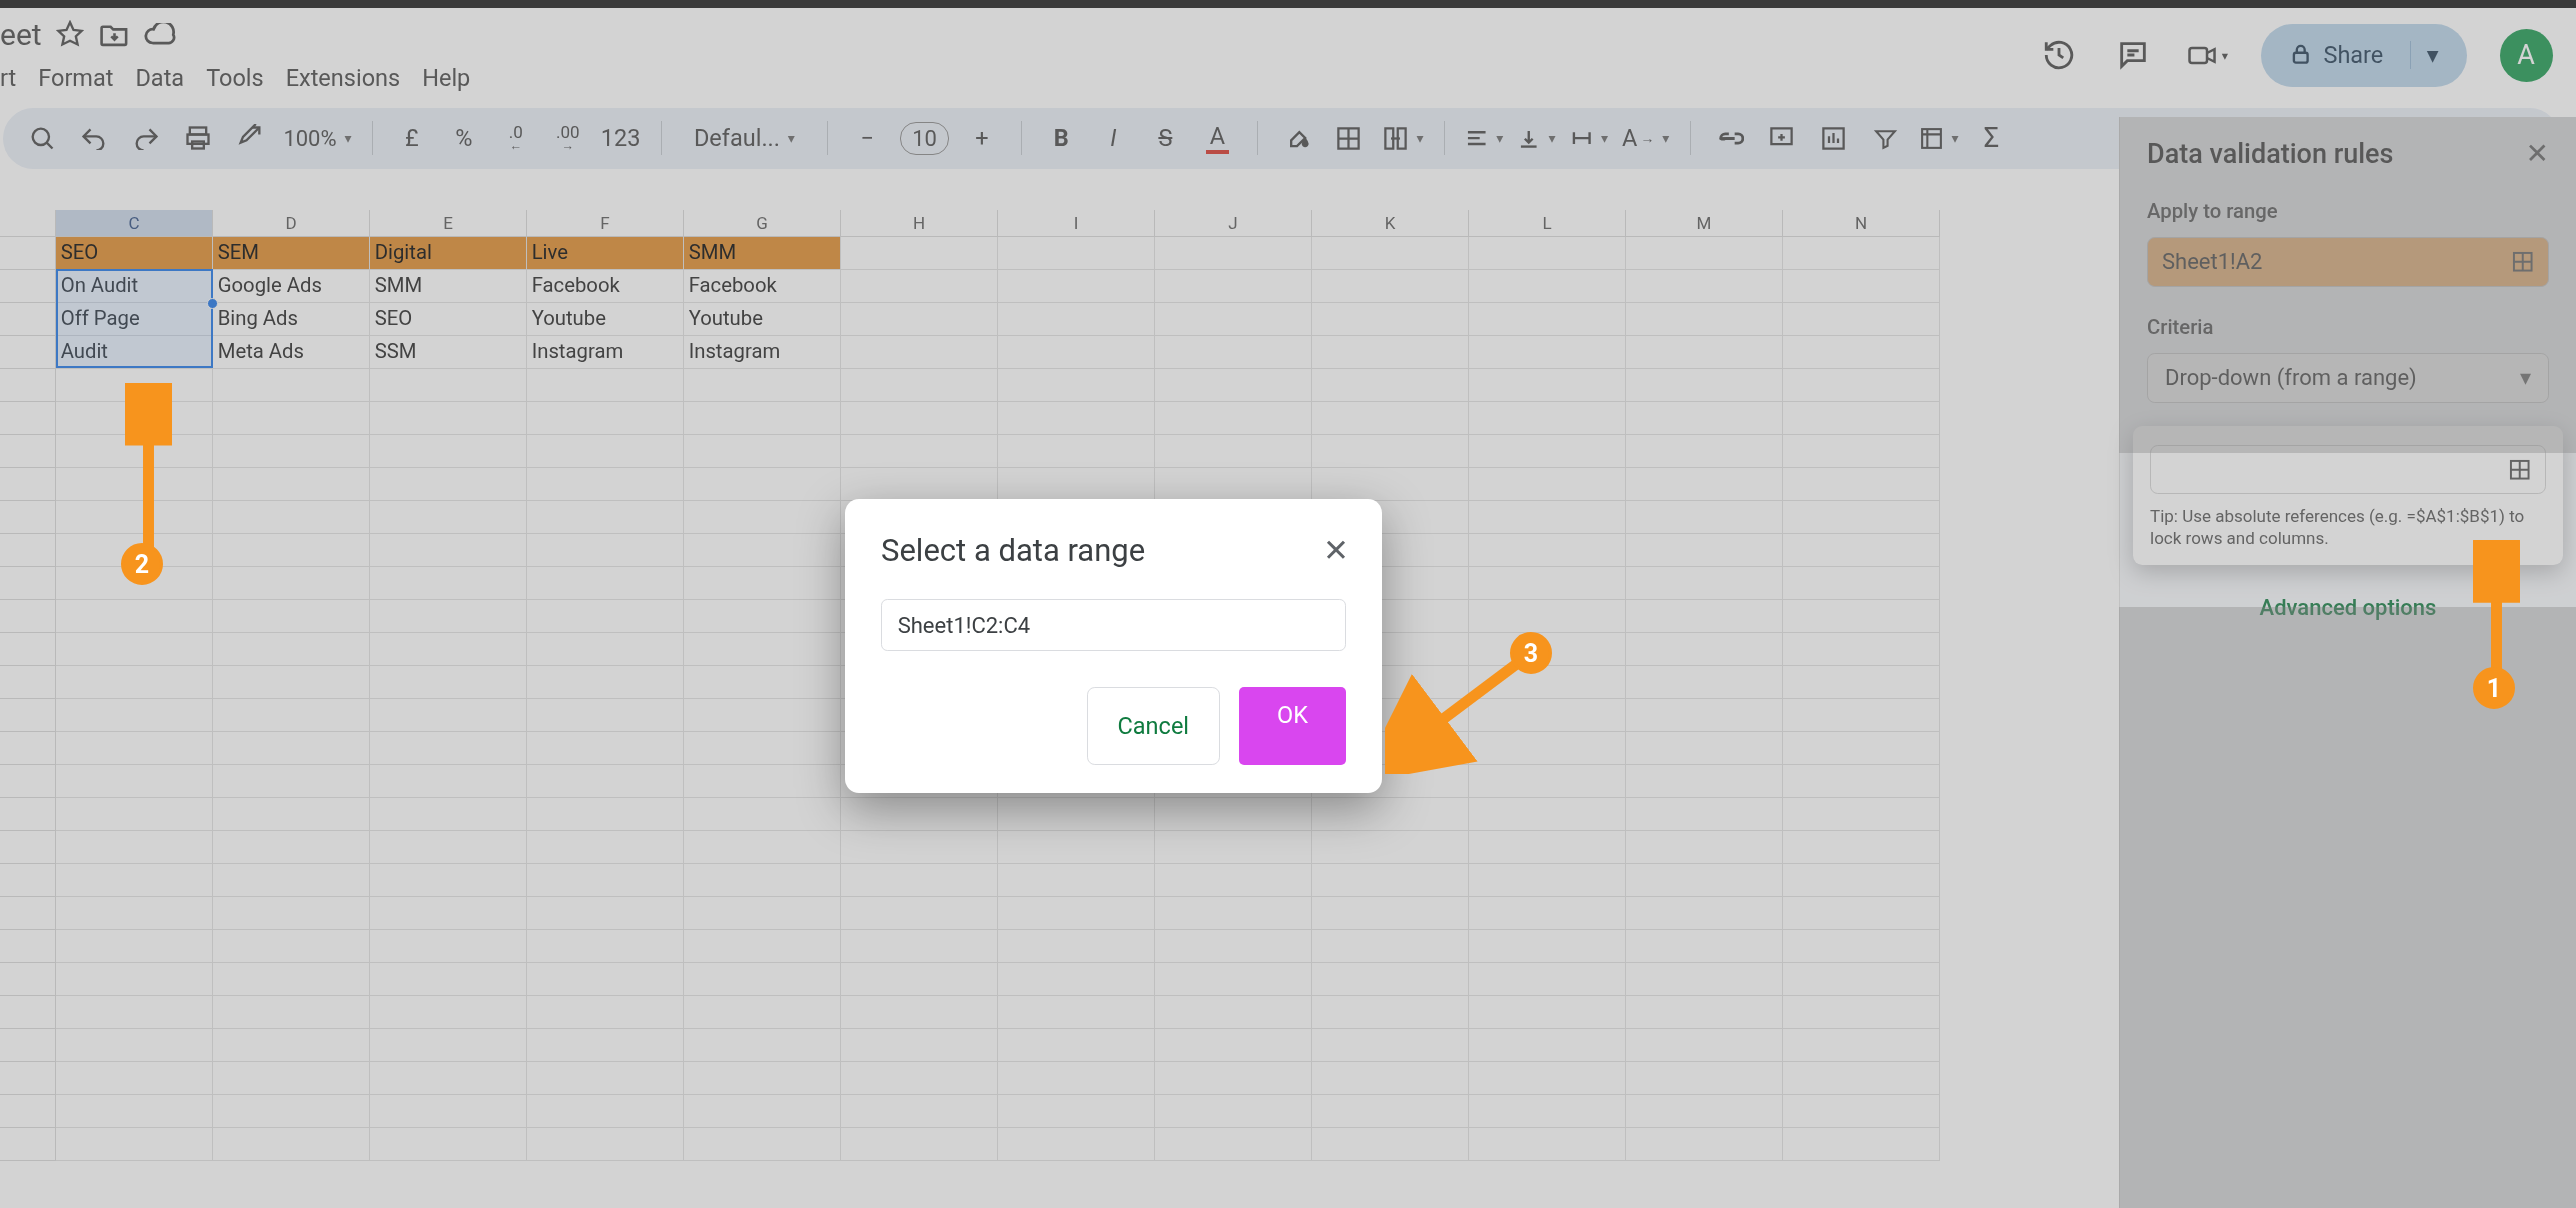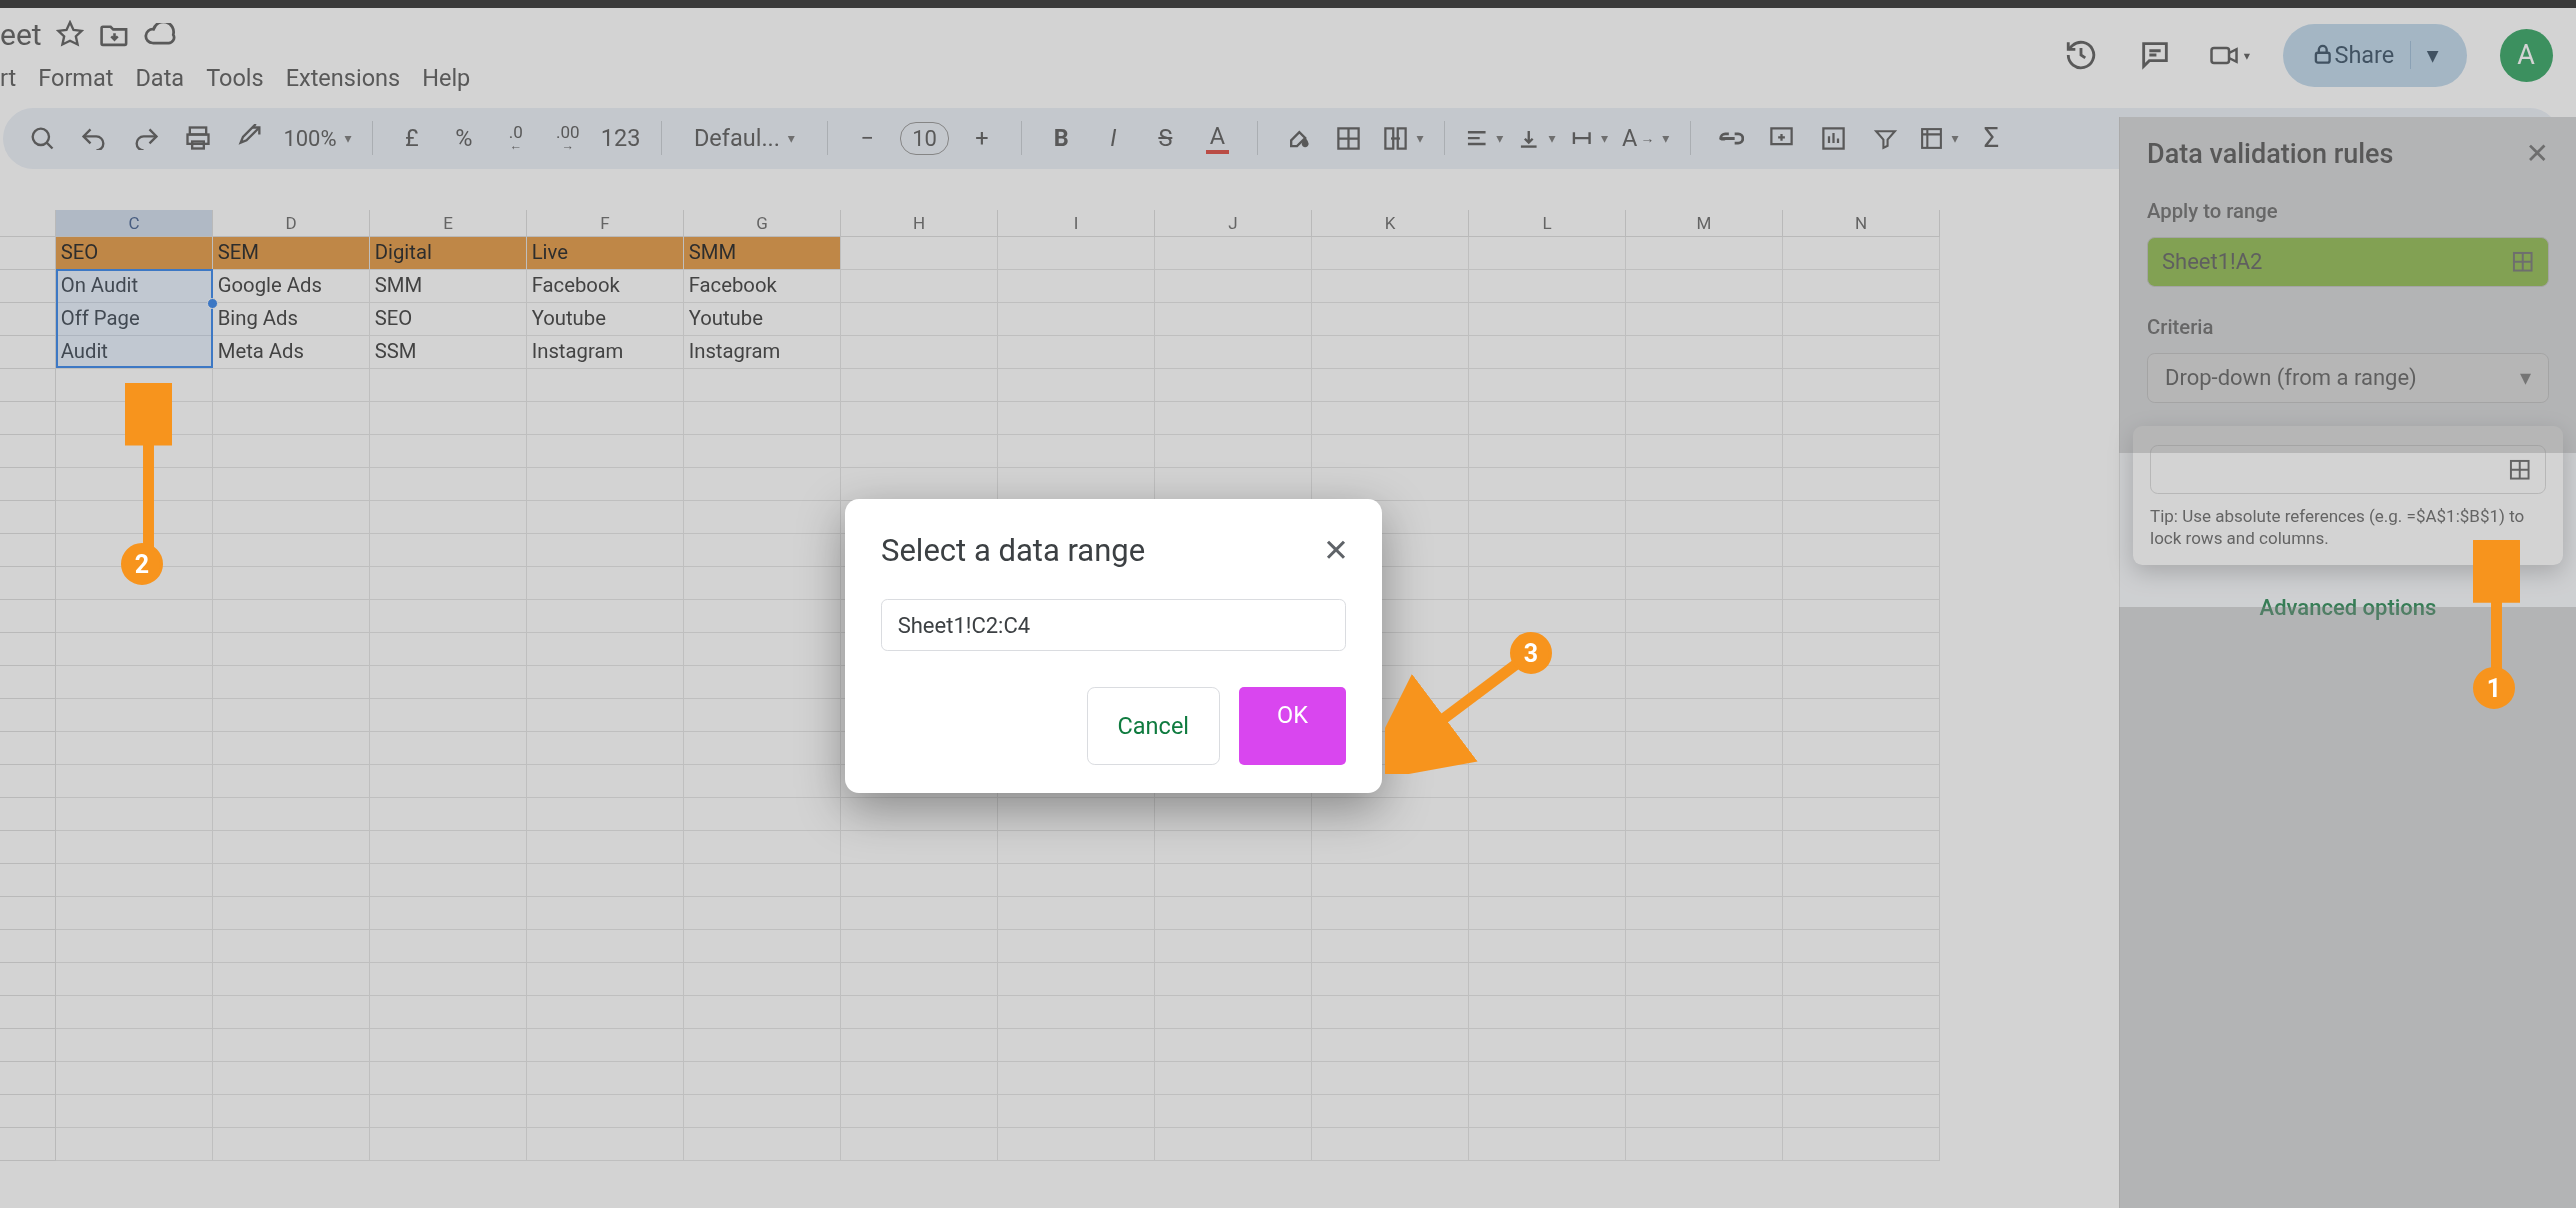--- a/index.html
+++ b/index.html
@@ -33,32 +33,32 @@
 .row { display: flex; height: 33px; }
 .rowhead { width: 56px; background: #fff; border-right: 0.8px solid #d7d7d7; border-bottom: 0.8px solid #d7d7d7; }
 .cell { width: 157px; border-right: 0.8px solid #e0e0e0; border-bottom: 0.8px solid #e0e0e0; background: #fff; padding: 3.1px 4.7px; font-size: 20.3px; color: #222; overflow: hidden; white-space: nowrap; }
 .cell.hdr { background: #e08b29; color: #000; font-weight: 400; }
 .sel-outline { position: absolute; border: 2.3px solid #1a73e8; background: rgba(26,115,232,0.12); pointer-events: none; }
 .sel-dot { position: absolute; width: 11px; height: 11px; background: #1a73e8; border: 1.6px solid #fff; border-radius: 50%; pointer-events: none; }
 
 
 .header-right { position: absolute; top: 23.5px; right: 23.5px; display: flex; align-items: center; gap: 33px; z-index: 40; }
 .hicon { width: 41px; height: 41px; display: flex; align-items: center; justify-content: center; color: #444; cursor: pointer; }
-.share-btn { background: #b7d3e9; border-radius: 47px; height: 63px; padding: 0 28px; display: flex; align-items: center; font-size: 23.5px; color: #1f3a52; cursor: pointer; }
+.share-btn { background: #b7d3e9; border-radius: 47px; height: 63px; padding: 0 28px; display: flex; align-items: center; gap: 11px; font-size: 23.5px; color: #1f3a52; cursor: pointer; }
 .share-btn .dd-seg { border-left: 0.8px solid #8fb3d1; margin-left: 15.7px; padding-left: 15.7px; }
 .avatar { width: 53px; height: 53px; border-radius: 50%; background: #18994e; color: #fff; display: flex; align-items: center; justify-content: center; font-size: 27px; }
 
 
 .sidepanel { position: absolute; top: 117px; right: 0; width: 457px; bottom: 0; background: #f8fafd; border-left: 0.8px solid #e3e3e3; z-index: 42; }
 .sp-header { display: flex; align-items: center; justify-content: space-between; padding: 20.3px 27px 19px 27px; }
 .sp-title { font-size: 27px; color: #222; font-weight: 500; }
 .sp-close { font-size: 28px; color: #555; cursor: pointer; }
 .sp-body { padding: 9.4px 27px; }
 .sp-label { font-size: 20.3px; color: #444; margin-bottom: 14px; font-weight: 500; }
-.sp-field { background: #84cc16; border: 0.8px solid #d5d5d5; border-radius: 7.8px; height: 50px; display: flex; align-items: center; padding: 0 14px; font-size: 22px; color: #333; margin-bottom: 28px; }
+.sp-field { background: #fdba74; border: 0.8px solid #d5d5d5; border-radius: 7.8px; height: 50px; display: flex; align-items: center; padding: 0 14px; font-size: 22px; color: #333; margin-bottom: 28px; }
 .sp-field .grid-icon { margin-left: auto; color: #555; }
 .sp-select { background: #fff; border: 0.8px solid #d5d5d5; border-radius: 7.8px; height: 50px; display: flex; align-items: center; padding: 0 17px; font-size: 22px; color: #333; margin-bottom: 23.5px; }
 .sp-select::after { content: "▾"; margin-left: auto; color: #666; }
 
 .highlight-box { background: #fff; border-radius: 9.4px; box-shadow: 0 6.3px 25px rgba(0,0,0,0.25); padding: 19px 17px 15.7px 17px; margin: 0 -14px 0 -14px; position: relative; z-index: 70; }
 .hb-field { background: #fff; border: 0.8px solid #d5d5d5; border-radius: 7.8px; height: 49px; display: flex; align-items: center; padding: 0 14px; }
 .hb-field .grid-icon { margin-left: auto; color: #555; }
 .hb-tip { font-size: 17px; color: #555; margin-top: 11px; line-height: 1.3; }
 
 .adv-opt { color: #0f7b3f; font-size: 22px; font-weight: 500; margin-top: 30px; text-align: center; cursor: pointer; }

